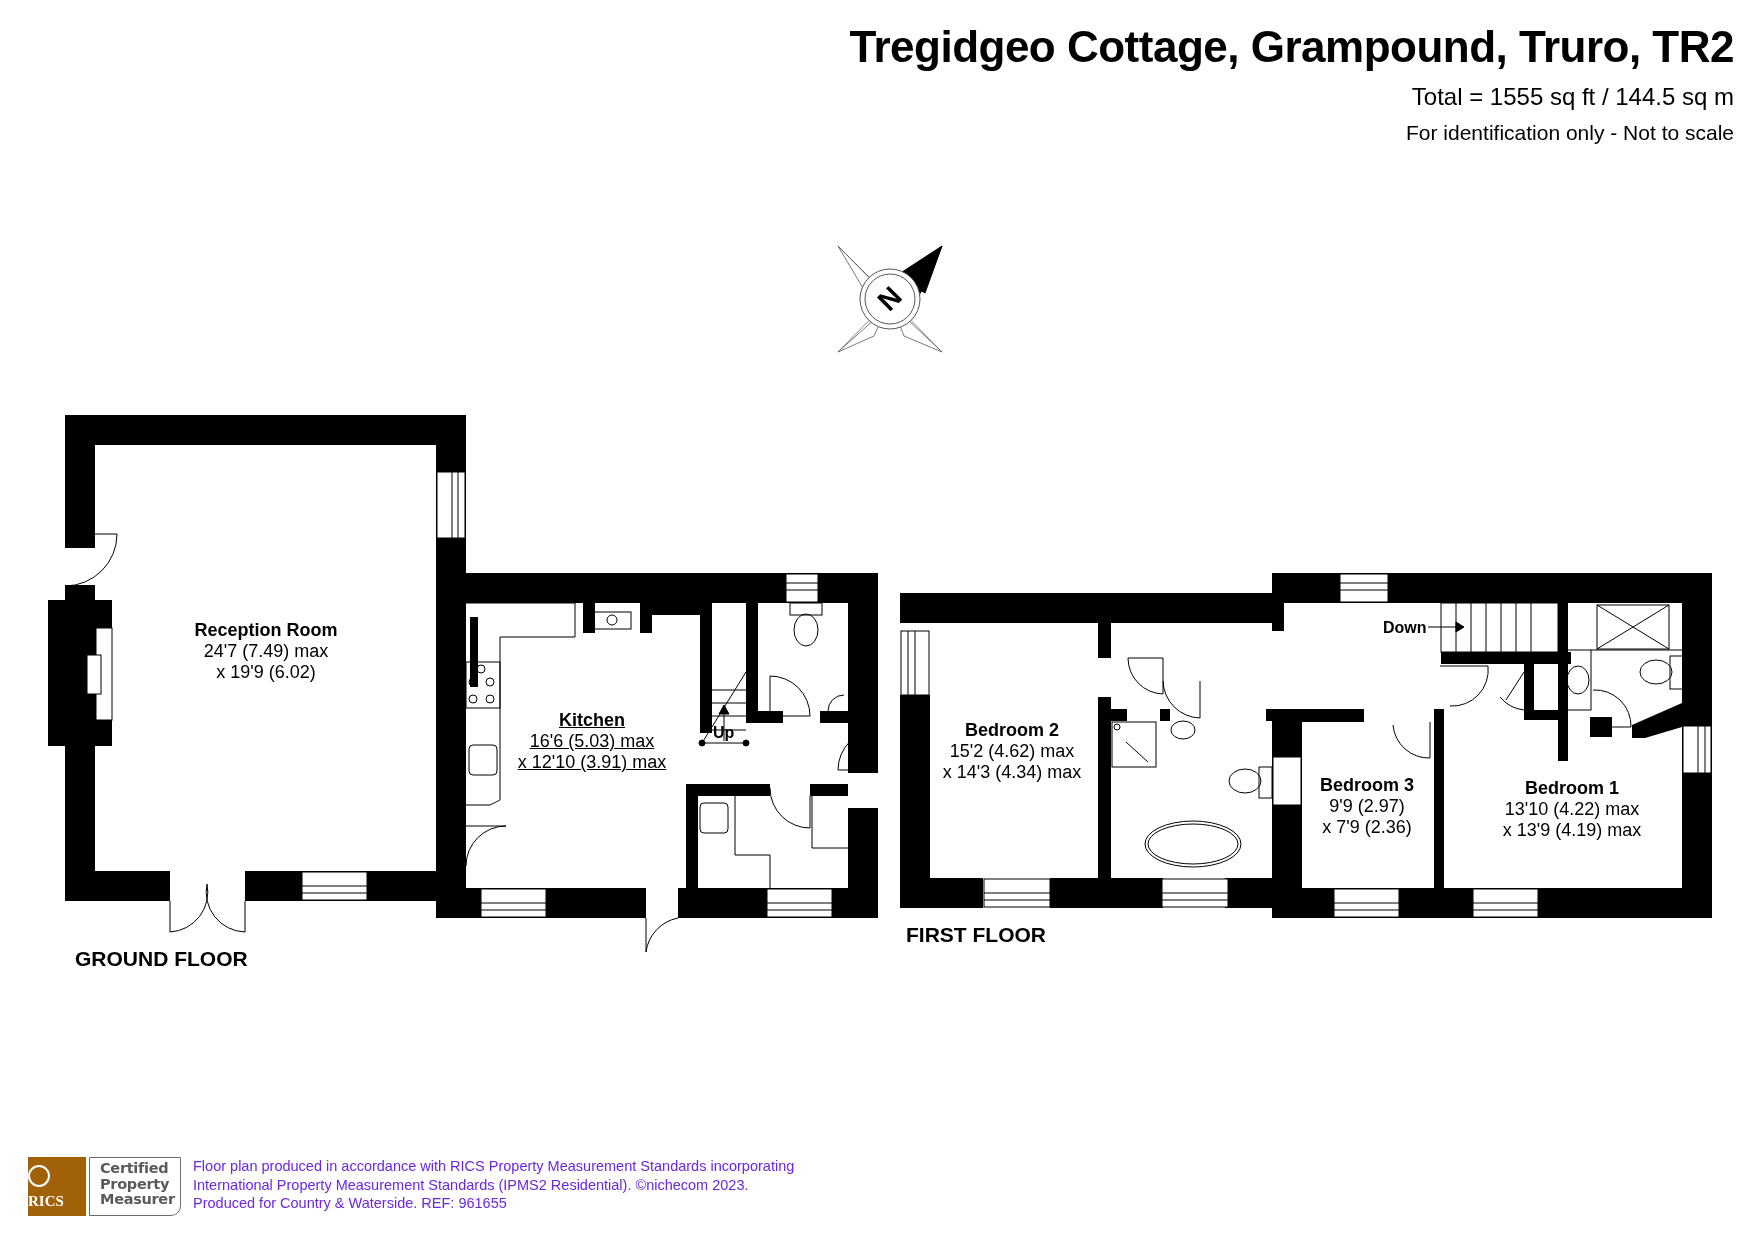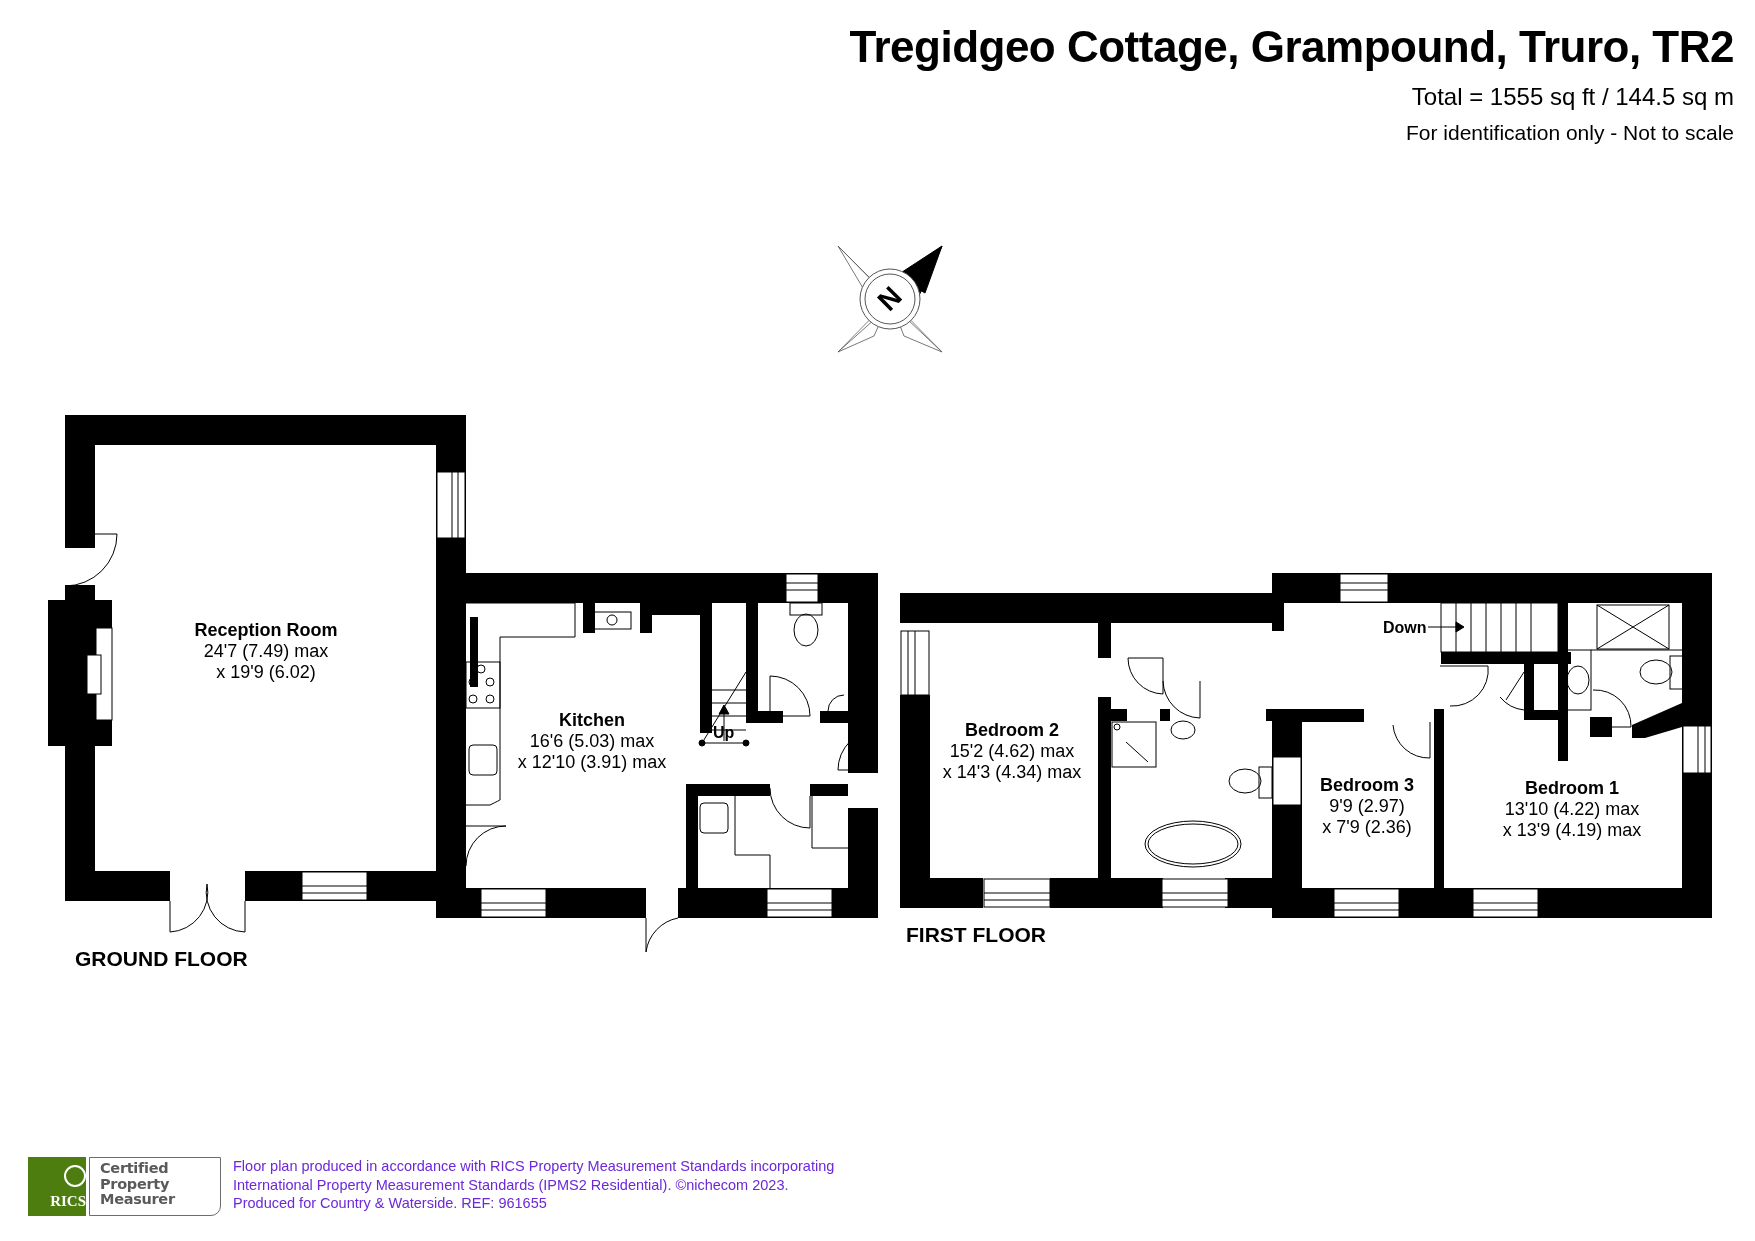--- a/index.html
+++ b/index.html
@@ -7,24 +7,24 @@
   .title { position: absolute; right: 21px; top: 22px; font-size: 44px; font-weight: bold; letter-spacing: -0.5px; white-space: nowrap; }
   .total { position: absolute; right: 21px; top: 83px; font-size: 24px; white-space: nowrap; }
   .note { position: absolute; right: 21px; top: 121px; font-size: 21px; white-space: nowrap; }
   svg.plan { position: absolute; left: 0; top: 0; }
   .room-label { position: absolute; text-align: center; white-space: nowrap; transform: translateX(-50%); line-height: 21px; }
   .room-name { font-weight: bold; font-size: 18px; }
   .room-dim { font-size: 18px; }
   .floor-label { position: absolute; font-weight: bold; font-size: 21px; white-space: nowrap; }
   .small-label { position: absolute; font-weight: bold; font-size: 16px; white-space: nowrap; }
   .footer { position: absolute; left: 28px; top: 1157px; height: 59px; display: flex; align-items: stretch; }
-  .rics-logo { width: 58px; background: #4d7c0f; color: #fff; display: flex; flex-direction: column; align-items: flex-end; justify-content: flex-end; padding-bottom: 6px; box-sizing: border-box; }
+  .rics-logo { width: 58px; background: #a16207; color: #fff; display: flex; flex-direction: column; align-items: flex-start; justify-content: flex-end; padding-bottom: 6px; box-sizing: border-box; }
   .rics-logo .rics-text { font-family: "Liberation Serif", serif; font-weight: bold; font-size: 15px; }
   .rics-logo .lion { width: 22px; height: 22px; border-radius: 50%; border: 2px solid #fff; margin-bottom: 6px; box-sizing: border-box; }
-  .rics-cert { width: 132px; margin-left: 3px; border: 1.5px solid #6d6d6d; border-radius: 0 0 10px 0; color: #5a5a5a; font-weight: bold; font-size: 14.5px; line-height: 15.5px; padding: 3px 0 0 10px; box-sizing: border-box; font-family: "DejaVu Sans", sans-serif; letter-spacing: -0.3px; }
+  .rics-cert { width: 92px; margin-left: 3px; border: 1.5px solid #6d6d6d; border-radius: 0 0 10px 0; color: #5a5a5a; font-weight: bold; font-size: 14.5px; line-height: 15.5px; padding: 3px 0 0 10px; box-sizing: border-box; font-family: "DejaVu Sans", sans-serif; letter-spacing: -0.3px; }
   .footer-text { margin-left: 12px; color: #6d28d9; font-size: 14.5px; line-height: 18.5px; padding-top: 0px; }
 </style>
 </head>
 <body>
 
 <div class="title">Tregidgeo Cottage, Grampound, Truro, TR2</div>
 <div class="total">Total = 1555 sq ft / 144.5 sq m</div>
 <div class="note">For identification only - Not to scale</div>
 
 <svg class="plan" width="1755" height="1241" viewBox="0 0 1755 1241">
@@ -216,21 +216,21 @@
     <ellipse cx="1656" cy="672" rx="16" ry="12"></ellipse>
     <line x1="1591" y1="650" x2="1682" y2="650"></line>
   </g>
 </svg>
 
 <div class="room-label" style="left:266px; top:620px;">
   <div class="room-name">Reception Room</div>
   <div class="room-dim">24'7 (7.49) max</div>
   <div class="room-dim">x 19'9 (6.02)</div>
 </div>
-<div class="room-label" style="left:592px; top:710px;">
+<div class="room-label" style="left:592px; top:710px;text-decoration:underline;">
   <div class="room-name">Kitchen</div>
   <div class="room-dim">16'6 (5.03) max</div>
   <div class="room-dim">x 12'10 (3.91) max</div>
 </div>
 <div class="small-label" style="left:713px; top:724px;">Up</div>
 <div class="floor-label" style="left:75px; top:947px;">GROUND FLOOR</div>
 
 <div class="room-label" style="left:1012px; top:720px;">
   <div class="room-name">Bedroom 2</div>
   <div class="room-dim">15'2 (4.62) max</div>

